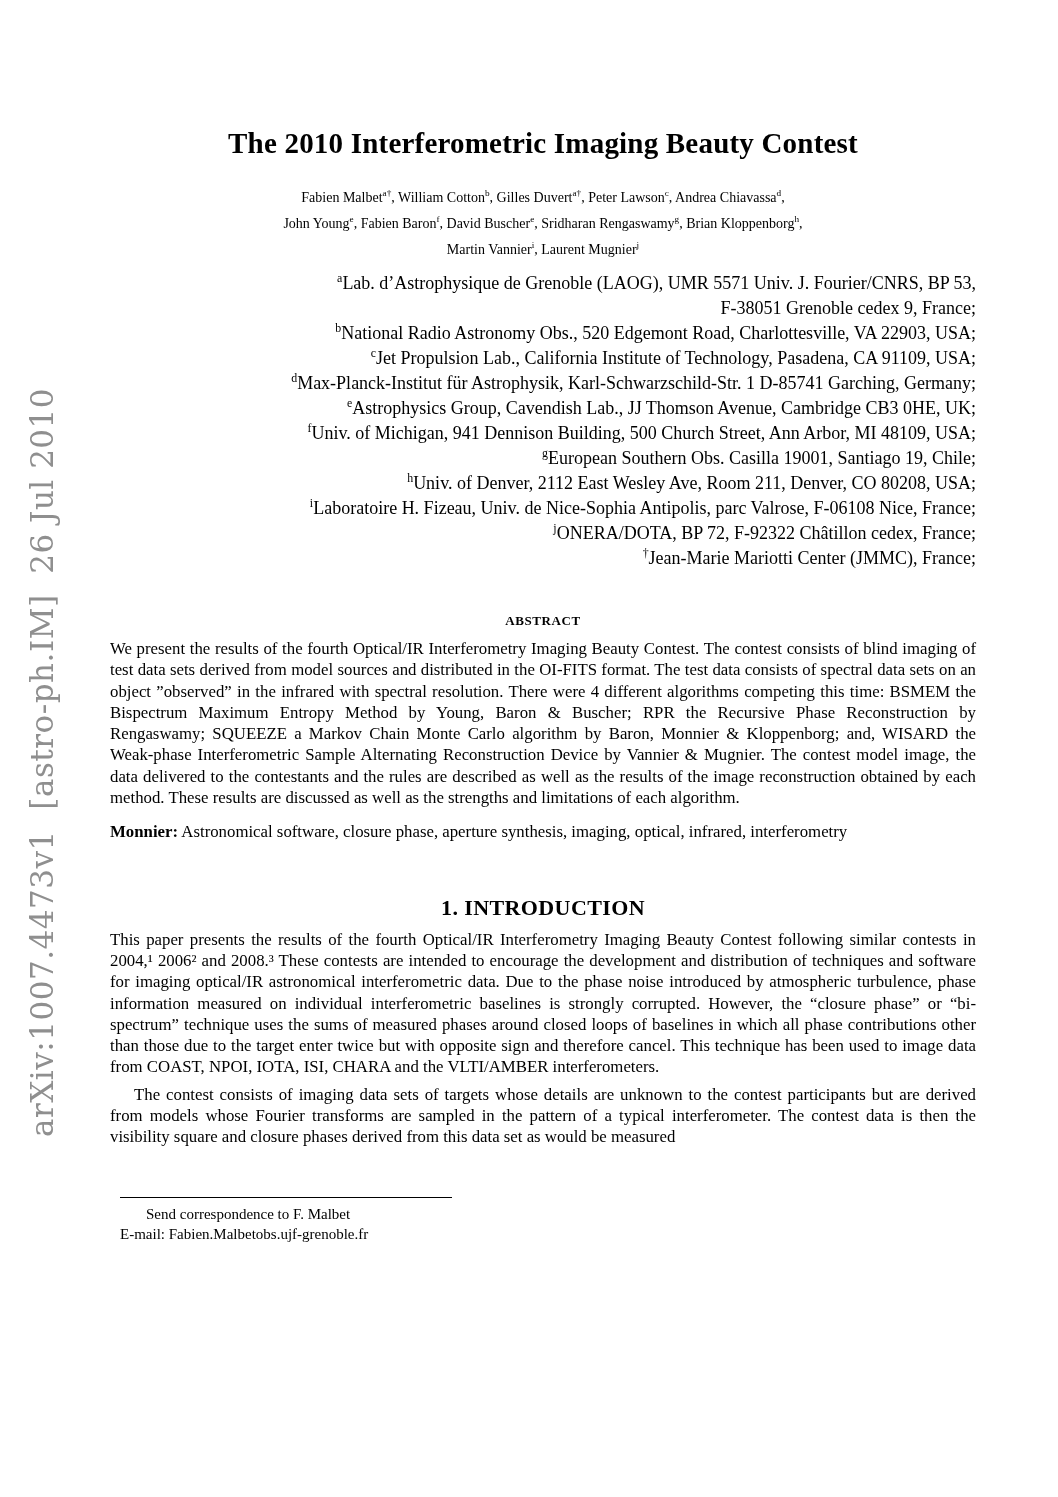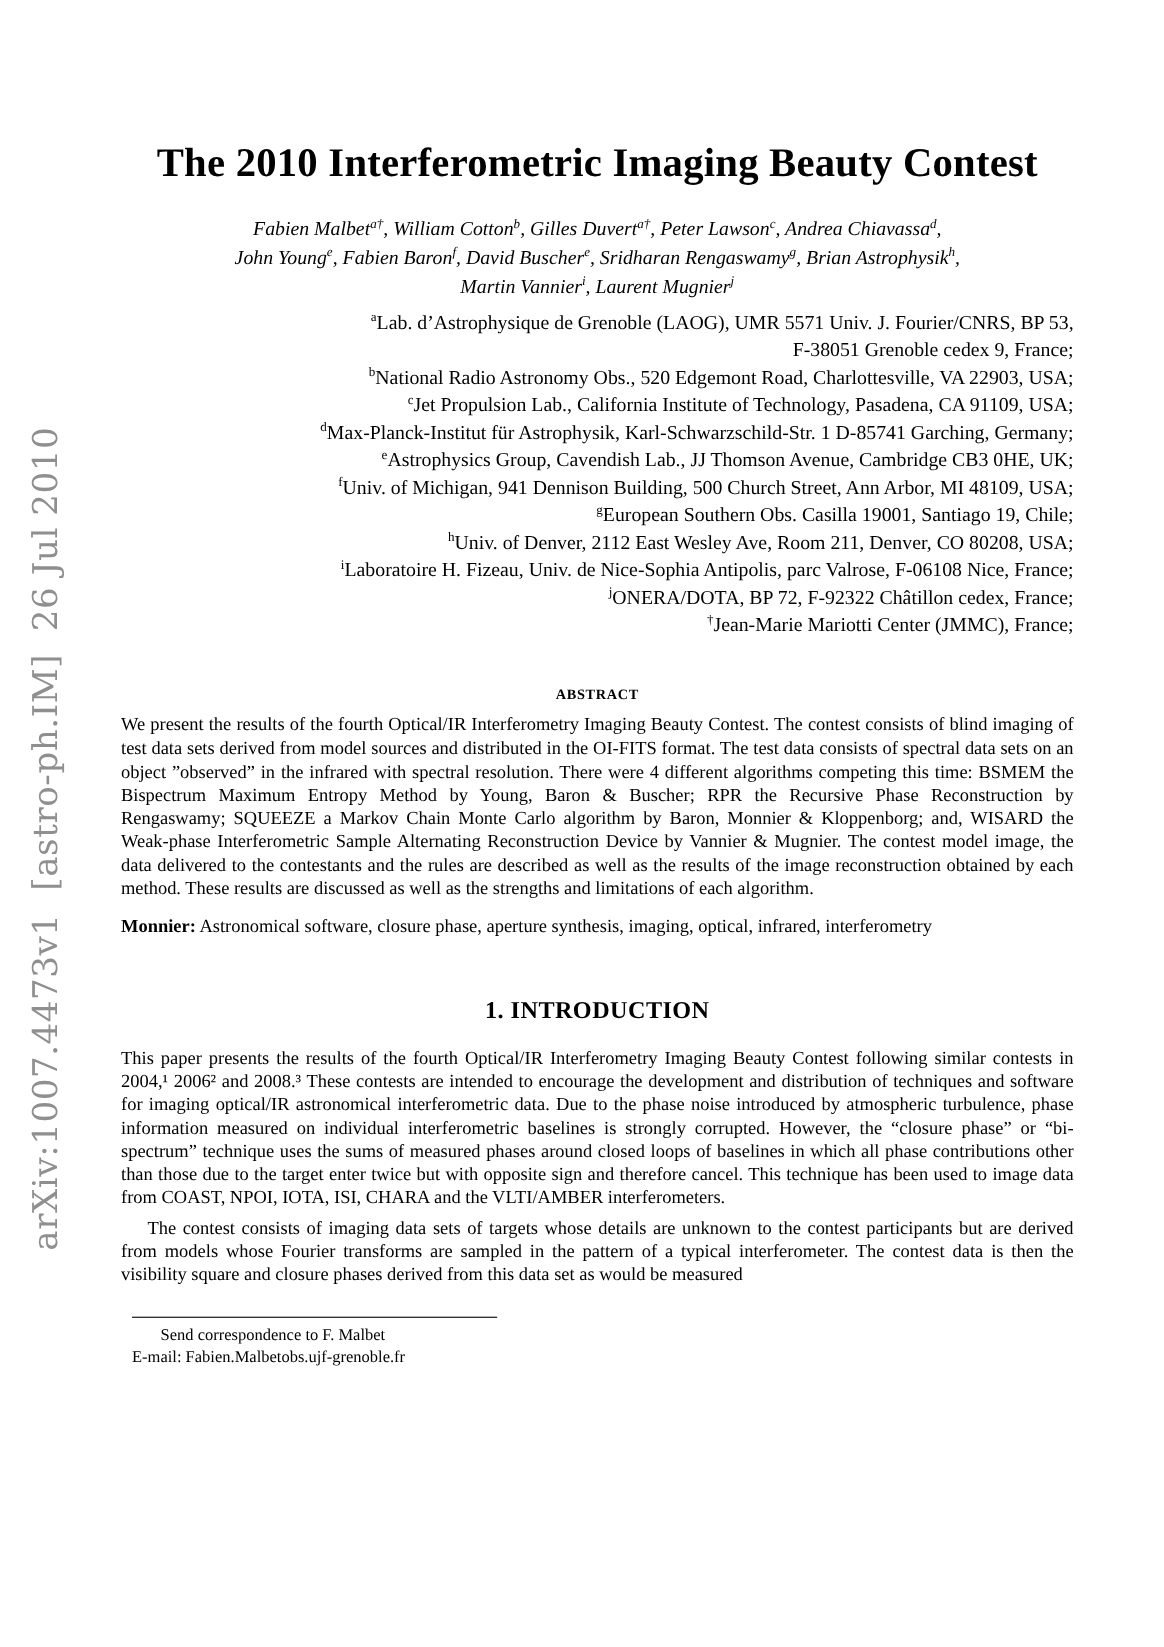--- a/index.html
+++ b/index.html
@@ -26,31 +26,30 @@
     white-space:pre;
     font-family:"DejaVu Serif","Liberation Serif",serif;
   }
   .content {
     position:absolute;
     left:110px; top:0;
     width:866px;
     padding-top:127px;
   }
   .title {
-    font-size:37px;
+    font-size:29px;
     font-weight:bold;
     text-align:center;
     letter-spacing:0.2px;
     margin-bottom:25px;
   }
   .authors {
-    font-size:18px;
+    font-size:14px;
     line-height:26px;
     text-align:center;
-    font-style:italic;
   }
   .authors sup, .affiliations sup {
     font-size:66%;
     line-height:0;
   }
   .affiliations {
     margin-top:8px;
     font-size:18px;
     line-height:25px;
     text-align:right;
@@ -75,21 +74,21 @@
     text-align:justify;
   }
   .section-heading {
     margin-top:52px;
     font-size:22px;
     font-weight:bold;
     text-align:center;
     letter-spacing:0.4px;
   }
   .body-par {
-    margin-top:20px;
+    margin-top:8px;
     font-size:16.8px;
     line-height:21.3px;
     text-align:justify;
   }
   .body-par.indented { text-indent:24px; margin-top:6px; }
   .footnote {
     position:absolute;
     left:120px; top:1197px;
     width:868px;
     font-size:15px;
@@ -109,21 +108,21 @@
 <div class="page">
 
   <div class="watermark">arXiv:1007.4473v1  [astro-ph.IM]  26 Jul 2010</div>
 
   <div class="content">
 
     <h1 class="title">The 2010 Interferometric Imaging Beauty Contest</h1>
 
     <div class="authors">
         <div><span>Fabien Malbet</span><sup>a†</sup><span>, William Cotton</span><sup>b</sup><span>, Gilles Duvert</span><sup>a†</sup><span>, Peter Lawson</span><sup>c</sup><span>, Andrea Chiavassa</span><sup>d</sup><span>,</span></div>
-        <div><span>John Young</span><sup>e</sup><span>, Fabien Baron</span><sup>f</sup><span>, David Buscher</span><sup>e</sup><span>, Sridharan Rengaswamy</span><sup>g</sup><span>, Brian Astrophysik</span><sup>h</sup><span>,</span></div>
+        <div><span>John Young</span><sup>e</sup><span>, Fabien Baron</span><sup>f</sup><span>, David Buscher</span><sup>e</sup><span>, Sridharan Rengaswamy</span><sup>g</sup><span>, Brian Kloppenborg</span><sup>h</sup><span>,</span></div>
         <div><span>Martin Vannier</span><sup>i</sup><span>, Laurent Mugnier</span><sup>j</sup></div>
       </div>
 
     <div class="affiliations">
         <div><sup>a</sup><span>Lab. d’Astrophysique de Grenoble (LAOG), UMR 5571 Univ. J. Fourier/CNRS, BP 53,</span></div>
         <div><span>F-38051 Grenoble cedex 9, France;</span></div>
         <div><sup>b</sup><span>National Radio Astronomy Obs., 520 Edgemont Road, Charlottesville, VA 22903, USA;</span></div>
         <div><sup>c</sup><span>Jet Propulsion Lab., California Institute of Technology, Pasadena, CA 91109, USA;</span></div>
         <div><sup>d</sup><span>Max-Planck-Institut für Astrophysik, Karl-Schwarzschild-Str. 1 D-85741 Garching, Germany;</span></div>
         <div><sup>e</sup><span>Astrophysics Group, Cavendish Lab., JJ Thomson Avenue, Cambridge CB3 0HE, UK;</span></div>

